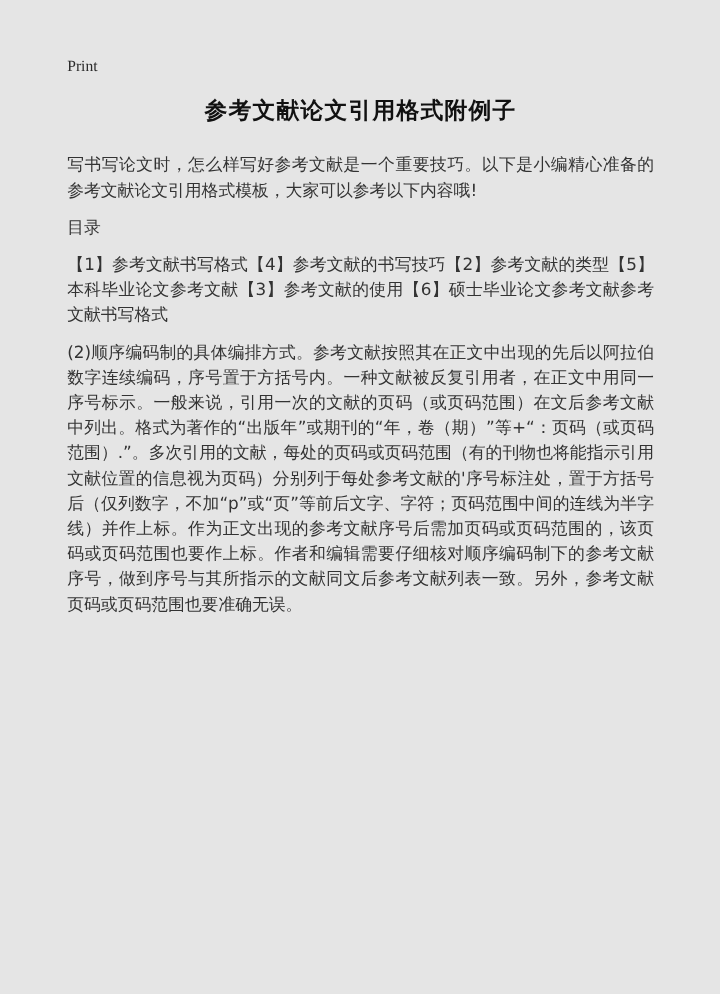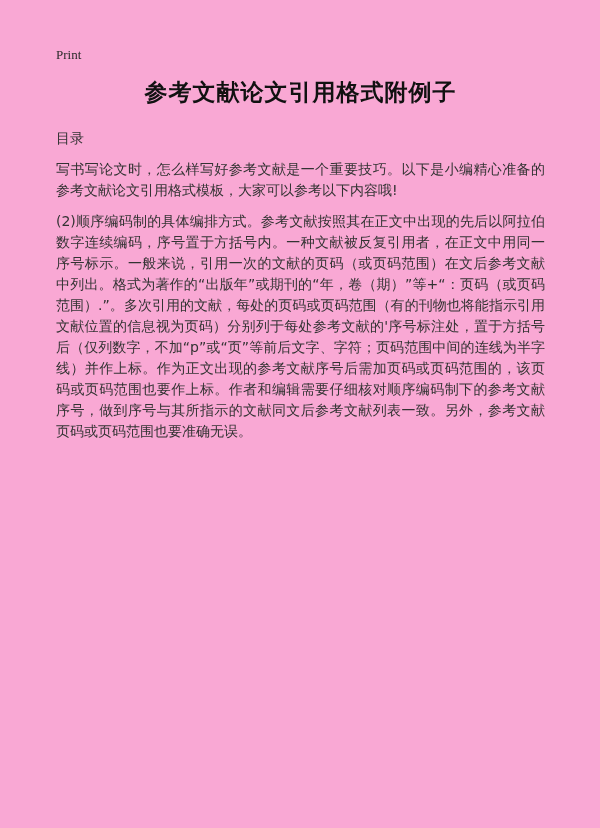--- a/index.html
+++ b/index.html
@@ -12,32 +12,32 @@
     width: 600px;
     height: 828px;
     overflow: hidden;
     font-family: "DejaVu Sans", sans-serif;
     color: #333333;
   }
   .page {
     width: 600px;
     height: 828px;
     padding: 44px 55px 0 56px;
-    background: #f9a8d4;
+    background: #e5e5e5;
   }
   .print-link {
     font-family: "Liberation Serif", "DejaVu Serif", serif;
     font-size: 13px;
     color: #2b2b2b;
     margin: 0 0 17px 0;
     display: inline-block;
     cursor: pointer;
   }
   .page-title {
-    font-size: 23px;
+    font-size: 19px;
     font-weight: bold;
     color: #111111;
     text-align: center;
     margin: 0 0 24px 0;
     line-height: 24px;
     letter-spacing: 1px;
   }
   .para {
     font-size: 14px;
     line-height: 21px;
@@ -51,24 +51,25 @@
 </head>
 <body>
 
 <div class="page">
 
   <span class="print-link">Print</span>
 
   <h1 class="page-title">参考文献论文引用格式附例子</h1>
 
 
+  <p class="para">写书写论文时，怎么样写好参考文献是一个重要技巧。以下是小编精心准备的参考文献论文引用格式模板，大家可以参考以下内容哦!</p>
+
   <p class="para">目录</p>
 
-  <p class="para">写书写论文时，怎么样写好参考文献是一个重要技巧。以下是小编精心准备的参考文献论文引用格式模板，大家可以参考以下内容哦!</p>
-
+  <p class="para">【1】参考文献书写格式【4】参考文献的书写技巧【2】参考文献的类型【5】本科毕业论文参考文献【3】参考文献的使用【6】硕士毕业论文参考文献参考文献书写格式</p>
 
 
 
 
 
 
   <p class="para">(2)顺序编码制的具体编排方式。参考文献按照其在正文中出现的先后以阿拉伯数字连续编码，序号置于方括号内。一种文献被反复引用者，在正文中用同一序号标示。一般来说，引用一次的文献的页码（或页码范围）在文后参考文献中列出。格式为著作的“出版年”或期刊的“年，卷（期）”等+“：页码（或页码范围）.”。多次引用的文献，每处的页码或页码范围（有的刊物也将能指示引用文献位置的信息视为页码）分别列于每处参考文献的'序号标注处，置于方括号后（仅列数字，不加“p”或“页”等前后文字、字符；页码范围中间的连线为半字线）并作上标。作为正文出现的参考文献序号后需加页码或页码范围的，该页码或页码范围也要作上标。作者和编辑需要仔细核对顺序编码制下的参考文献序号，做到序号与其所指示的文献同文后参考文献列表一致。另外，参考文献页码或页码范围也要准确无误。</p>
 
 </div>
 

